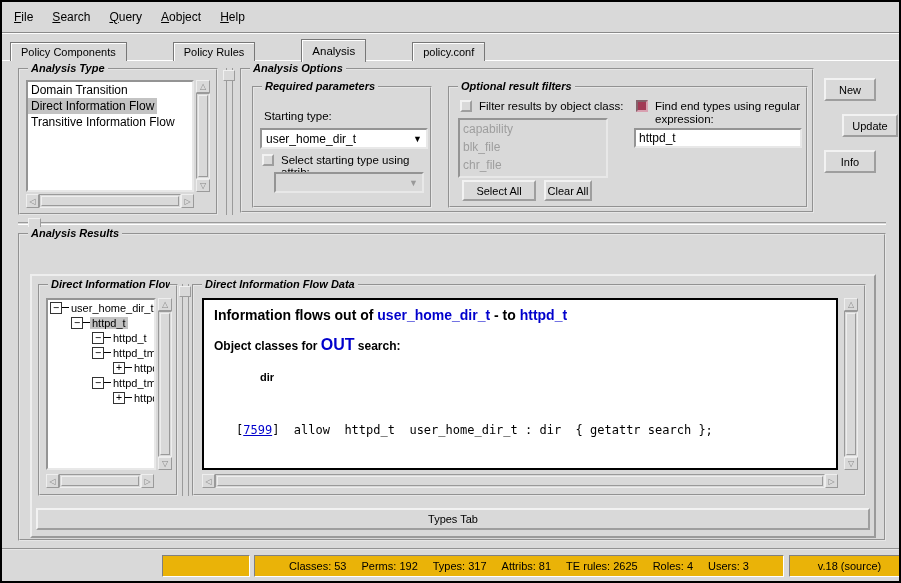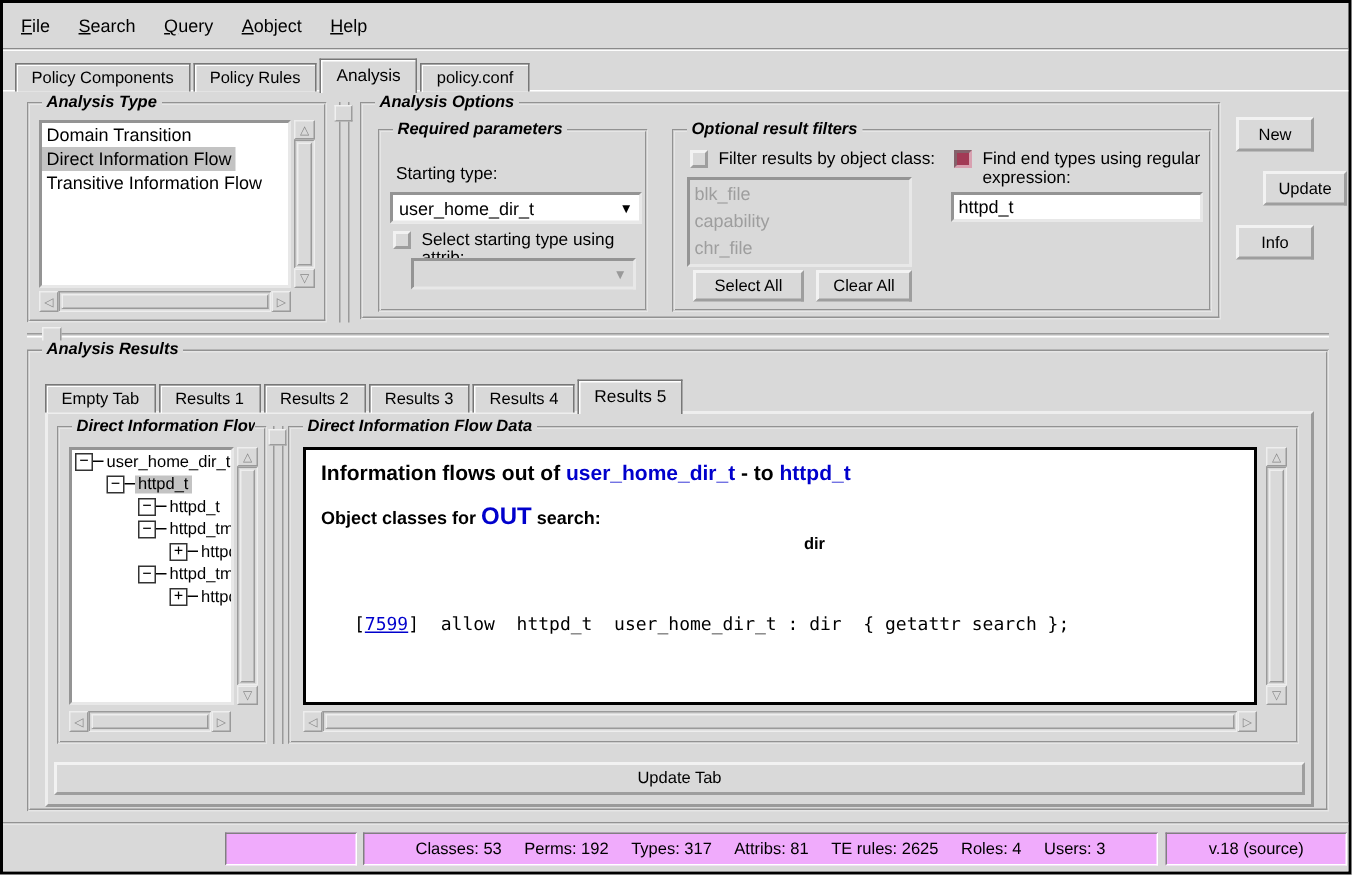--- a/index.html
+++ b/index.html
@@ -14,21 +14,21 @@
 
   
   .menubar { position:absolute; left:0; top:0; right:0; height:30px;
              display:flex; align-items:center; gap:19px; padding-left:12px; font-size:12px; }
   .menu-item { cursor:default; }
   .menu-item .mn { text-decoration:underline; }
   .menubar-sep { position:absolute; left:0; top:30px; right:0; height:2px;
                  border-top:1px solid #8a8a8a; border-bottom:1px solid #fdfdfd; }
 
   
-  .tabbar { position:absolute; display:flex; align-items:flex-end; z-index:3; }
+  .tabbar { position:absolute; display:flex; align-items:flex-end; z-index:3;gap:44px; }
   #main-tabs { left:8px; top:36px; height:23px; }
   .tab { height:19px; padding:0 10px; display:flex; align-items:center; font-size:11px;
          background:#d9d9d9; border:1px solid #777; border-bottom:none;
          box-shadow:inset 1px 1px 0 #fff; margin-right:2px; white-space:nowrap; }
   .tab.active { height:23px; margin-bottom:-1px; position:relative; z-index:4; font-size:11.5px; }
   .main-frame { position:absolute; left:0; right:0; top:58px; height:0; border-top:1px solid #fff; z-index:1; }
 
   
   .lf { position:absolute; border:2px groove #e6e6e6; overflow:visible; }
   .lf > .lbl { position:absolute; top:-8px; left:8px; background:#d9d9d9; padding:0 3px;
@@ -86,29 +86,29 @@
   .trow.sel .tl { background:#c3c3c3; }
   .d0{padding-left:2px} .d1{padding-left:23px} .d2{padding-left:44px} .d3{padding-left:65px}
 
   
   #data-text { position:absolute; left:8px; top:12px; width:636px; height:172px;
                background:#fff; border:2px solid #000; padding:7px 10px; overflow:hidden; }
   .dh1 { font-size:14px; font-weight:bold; white-space:pre-wrap; }
   .dh2 { margin-top:13px; font-size:12px; font-weight:bold; white-space:pre-wrap; }
   .dh2 .out { font-size:16px; }
   .blue { color:#0000cc; }
-  .ddir { margin-left:46px; margin-top:3px; font-size:11px; font-weight:bold;text-align:center; }
+  .ddir { margin-left:46px; margin-top:17px; font-size:11px; font-weight:bold; }
   .drule { margin-left:22px; font-family:"DejaVu Sans Mono",monospace; font-size:12px; white-space:pre;margin-top:40px; }
   .drule a { color:#0000cc; }
 
   
   .statusbar { position:absolute; left:0; right:0; bottom:0; height:33px;
                border-top:2px groove #e6e6e6; background:#d9d9d9; }
-  .sbox { position:absolute; top:5px; height:22px; background:#f0abfc;
-          border:1px solid; border-color:#808080 #fff #fff #808080; }
+  .sbox { position:absolute; top:5px; height:22px; background:#eab308;
+          border:1px solid; border-color:#808080 #fff #fff #808080;margin-left:12px; }
   #stats-box { display:flex; align-items:center; justify-content:center; gap:15px; font-size:11px; white-space:nowrap; }
   #version-box { display:flex; align-items:center; justify-content:center; font-size:11px; }
 </style>
 </head>
 <body>
 
 <div id="window">
 
   <div class="menubar">
     <span class="menu-item"><span class="mn">F</span><span>ile</span></span>
@@ -174,53 +174,45 @@
       </div>
     </div>
 
     <div class="lf" style="left:206px; top:16px; width:360px; height:122px;">
       <span class="lbl">Optional result filters</span>
       <div class="cb-row" style="left:10px; top:12px;">
         <span class="cb"></span>
         <span>Filter results by object class:</span>
       </div>
       <div class="abs" id="objclass-list">
+        <div class="item">capability</div>
         <div class="item">blk_file</div>
-        <div class="item">capability</div>
         <div class="item">chr_file</div>
       </div>
       <div class="btn3d abs" style="left:12px; top:92px; width:74px; height:21px;">Select All</div>
-      <div class="btn3d abs" style="left:94px; top:92px; width:64px; height:21px;">Clear All</div>
+      <div class="btn3d abs" style="left:94px; top:92px; width:48px; height:21px;">Clear All</div>
       <div class="cb-row" style="left:186px; top:12px;justify-content:flex-end;">
         <span class="cb checked"></span>
         <span id="regex-label">Find end types using regular expression:</span>
       </div>
       <input class="entry" style="left: 184px; top: 40px; width: 168px; height: 20px;" value="httpd_t">
     </div>
   </div>
 
   <div class="btn3d abs" style="left:822px; top:76px; width:52px; height:23px;">New</div>
   <div class="btn3d abs" style="left:820px; top:112px; width:56px; height:23px;margin-left:20px;">Update</div>
   <div class="btn3d abs" style="left:822px; top:148px; width:52px; height:23px;">Info</div>
 
   <div class="sash-h" style="left:16px; top:220px; width:868px;">
     <div class="sash-grip" style="left:10px; top:-5px; width:13px; height:11px;"></div>
   </div>
 
   <div class="lf" style="left:16px; top:231px; width:868px; height:308px;">
     <span class="lbl">Analysis Results</span>
 
-    <div class="tabbar" style="left:10px; top:16px; height:24px;">
-      <div class="tab">Empty Tab</div>
-      <div class="tab">Results 1</div>
-      <div class="tab">Results 2</div>
-      <div class="tab">Results 3</div>
-      <div class="tab">Results 4</div>
-      <div class="tab active">Results 5</div>
-    </div>
 
     <div class="abs" style="left:10px; top:39px; width:846px; height:264px; border:2px outset #eee;">
 
       <div class="lf" style="left:6px; top:8px; width:140px; height:212px;">
         <span class="lbl">Direct Information Flow Tree</span>
         <div class="sunken abs" id="tree-area">
           <div class="trow d0">
               <span class="exp">−</span>
               <span class="dash"></span>
               <span class="tl">user_home_dir_t</span>
@@ -293,21 +285,21 @@
         </div>
         <div class="sb h" style="left:8px; top:188px; width:636px;">
           <div class="ar">◁</div>
           <div class="tr">
               <div class="th"></div>
             </div>
           <div class="ar">▷</div>
         </div>
       </div>
 
-      <div class="btn3d abs" style="left:4px; top:232px; width:834px; height:22px;">Update Tab</div>
+      <div class="btn3d abs" style="left:4px; top:232px; width:834px; height:22px;">Types Tab</div>
     </div>
   </div>
 
   <div class="statusbar">
     <div class="sbox" style="left:148px; width:88px;"></div>
     <div class="sbox" id="stats-box" style="left:240px; width:530px;">
       <span>Classes: 53</span>
       <span>Perms: 192</span>
       <span>Types: 317</span>
       <span>Attribs: 81</span>

